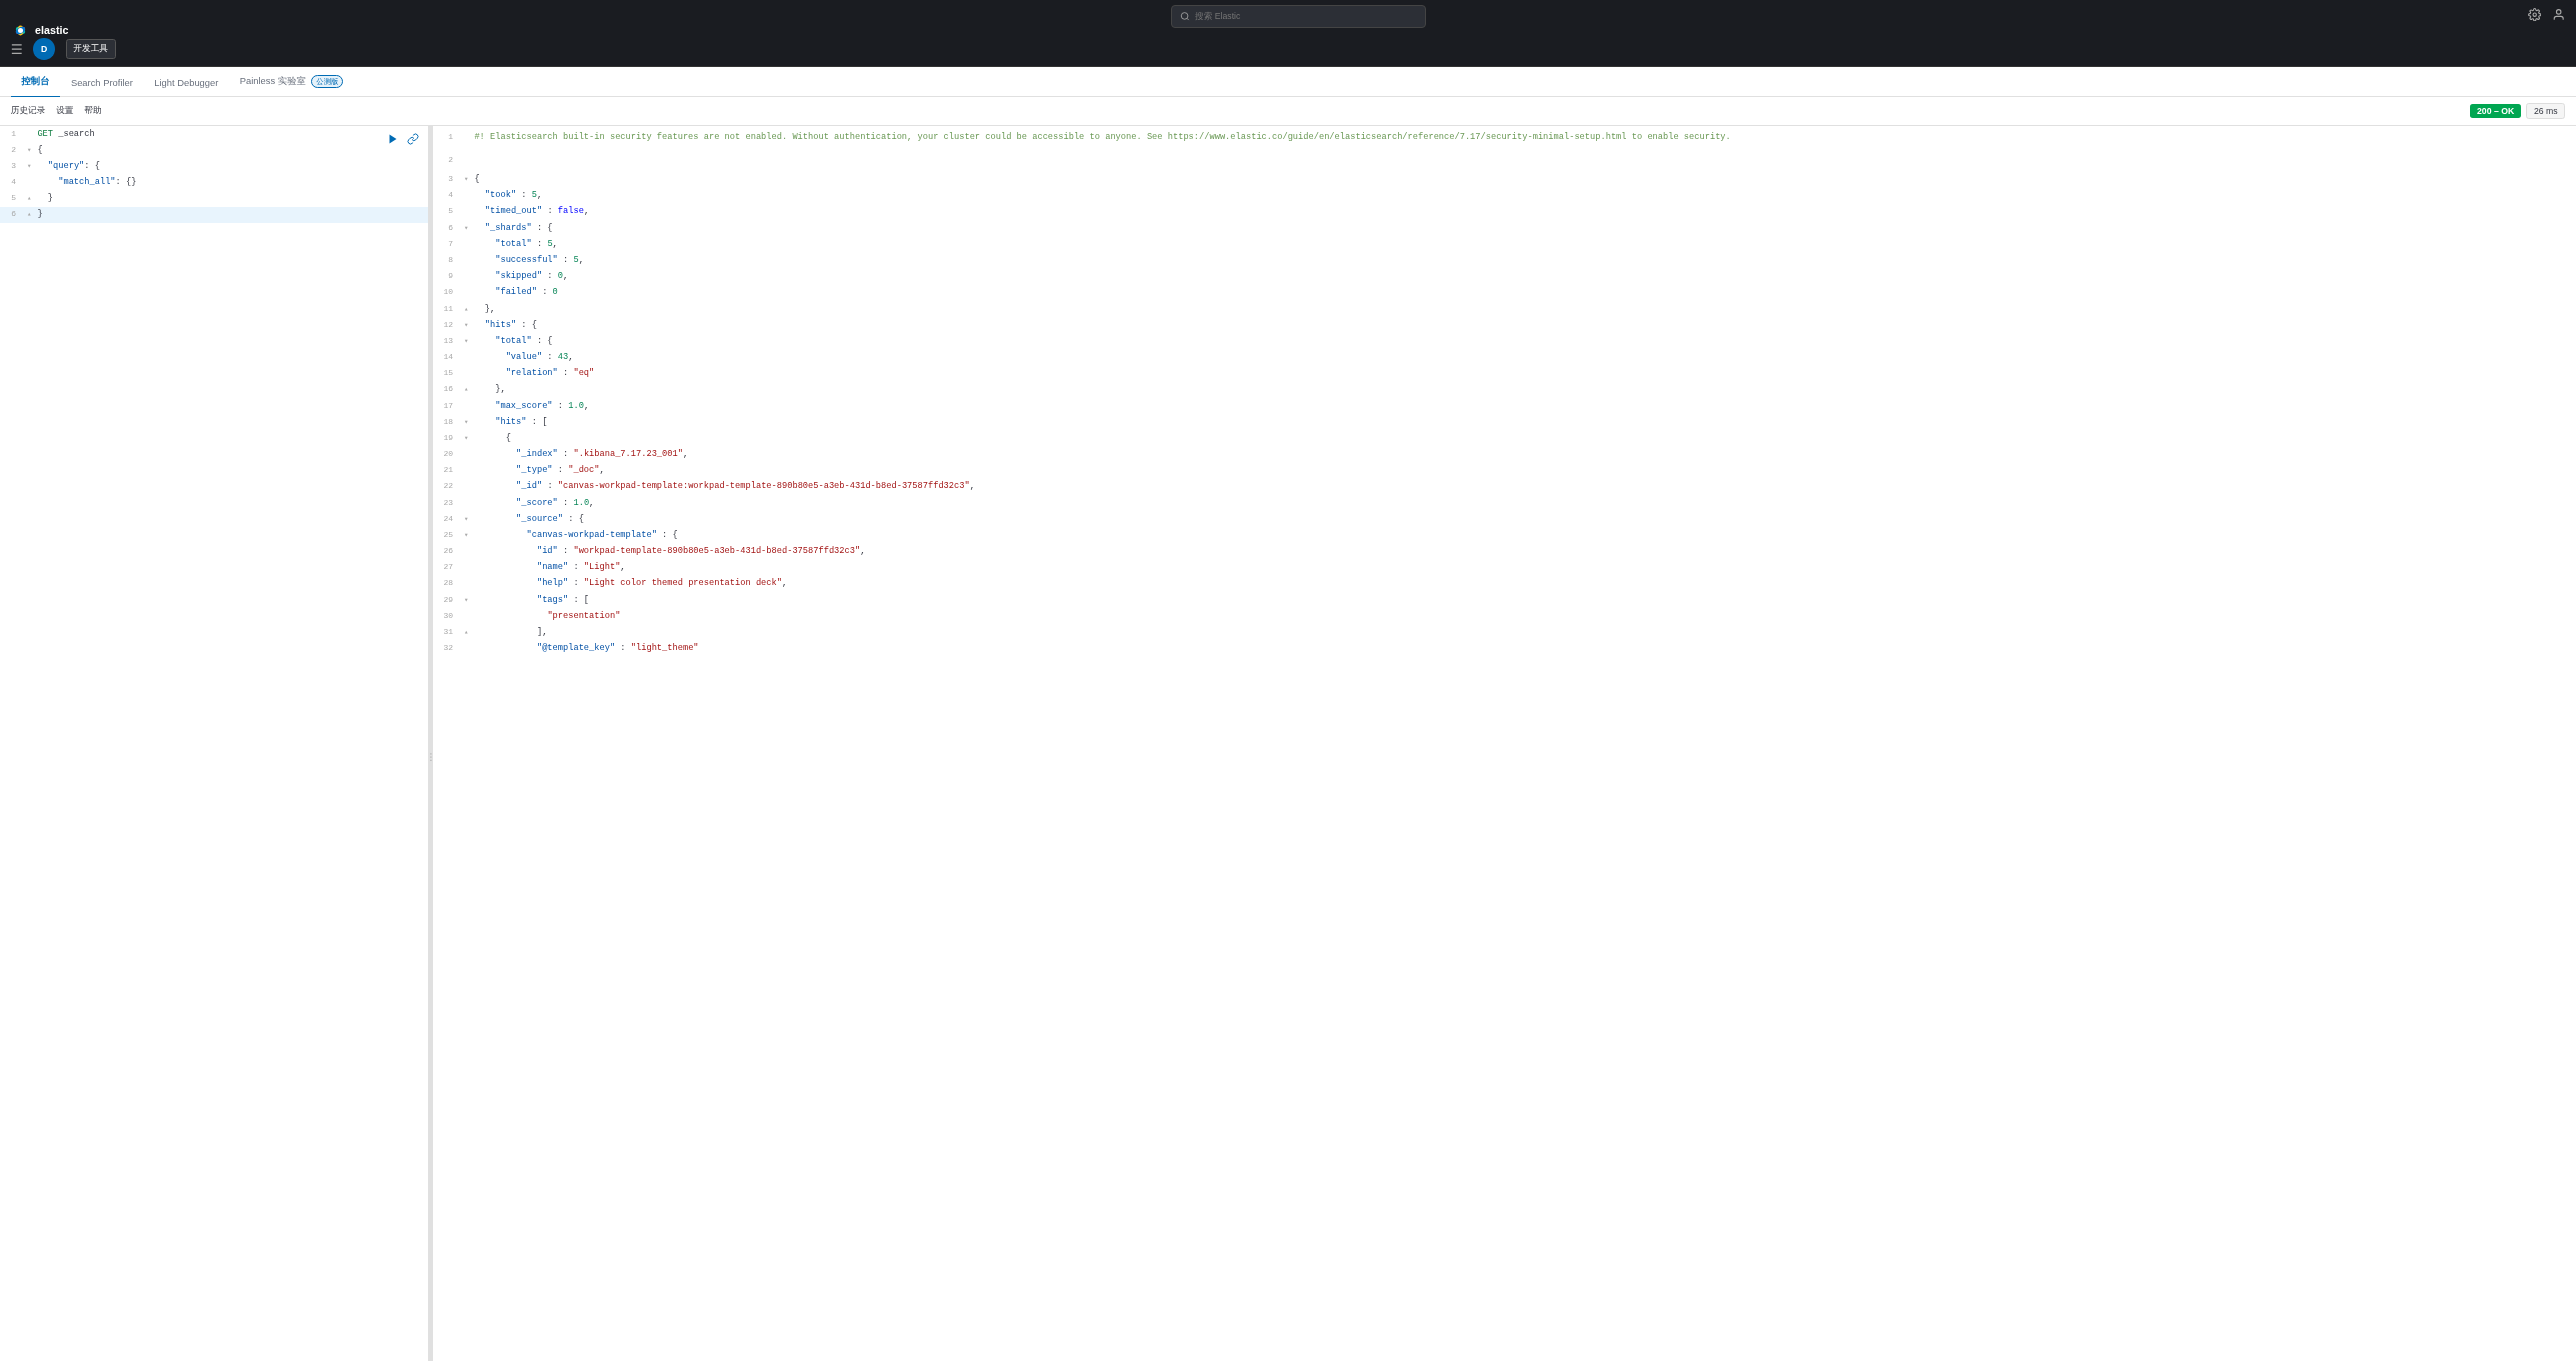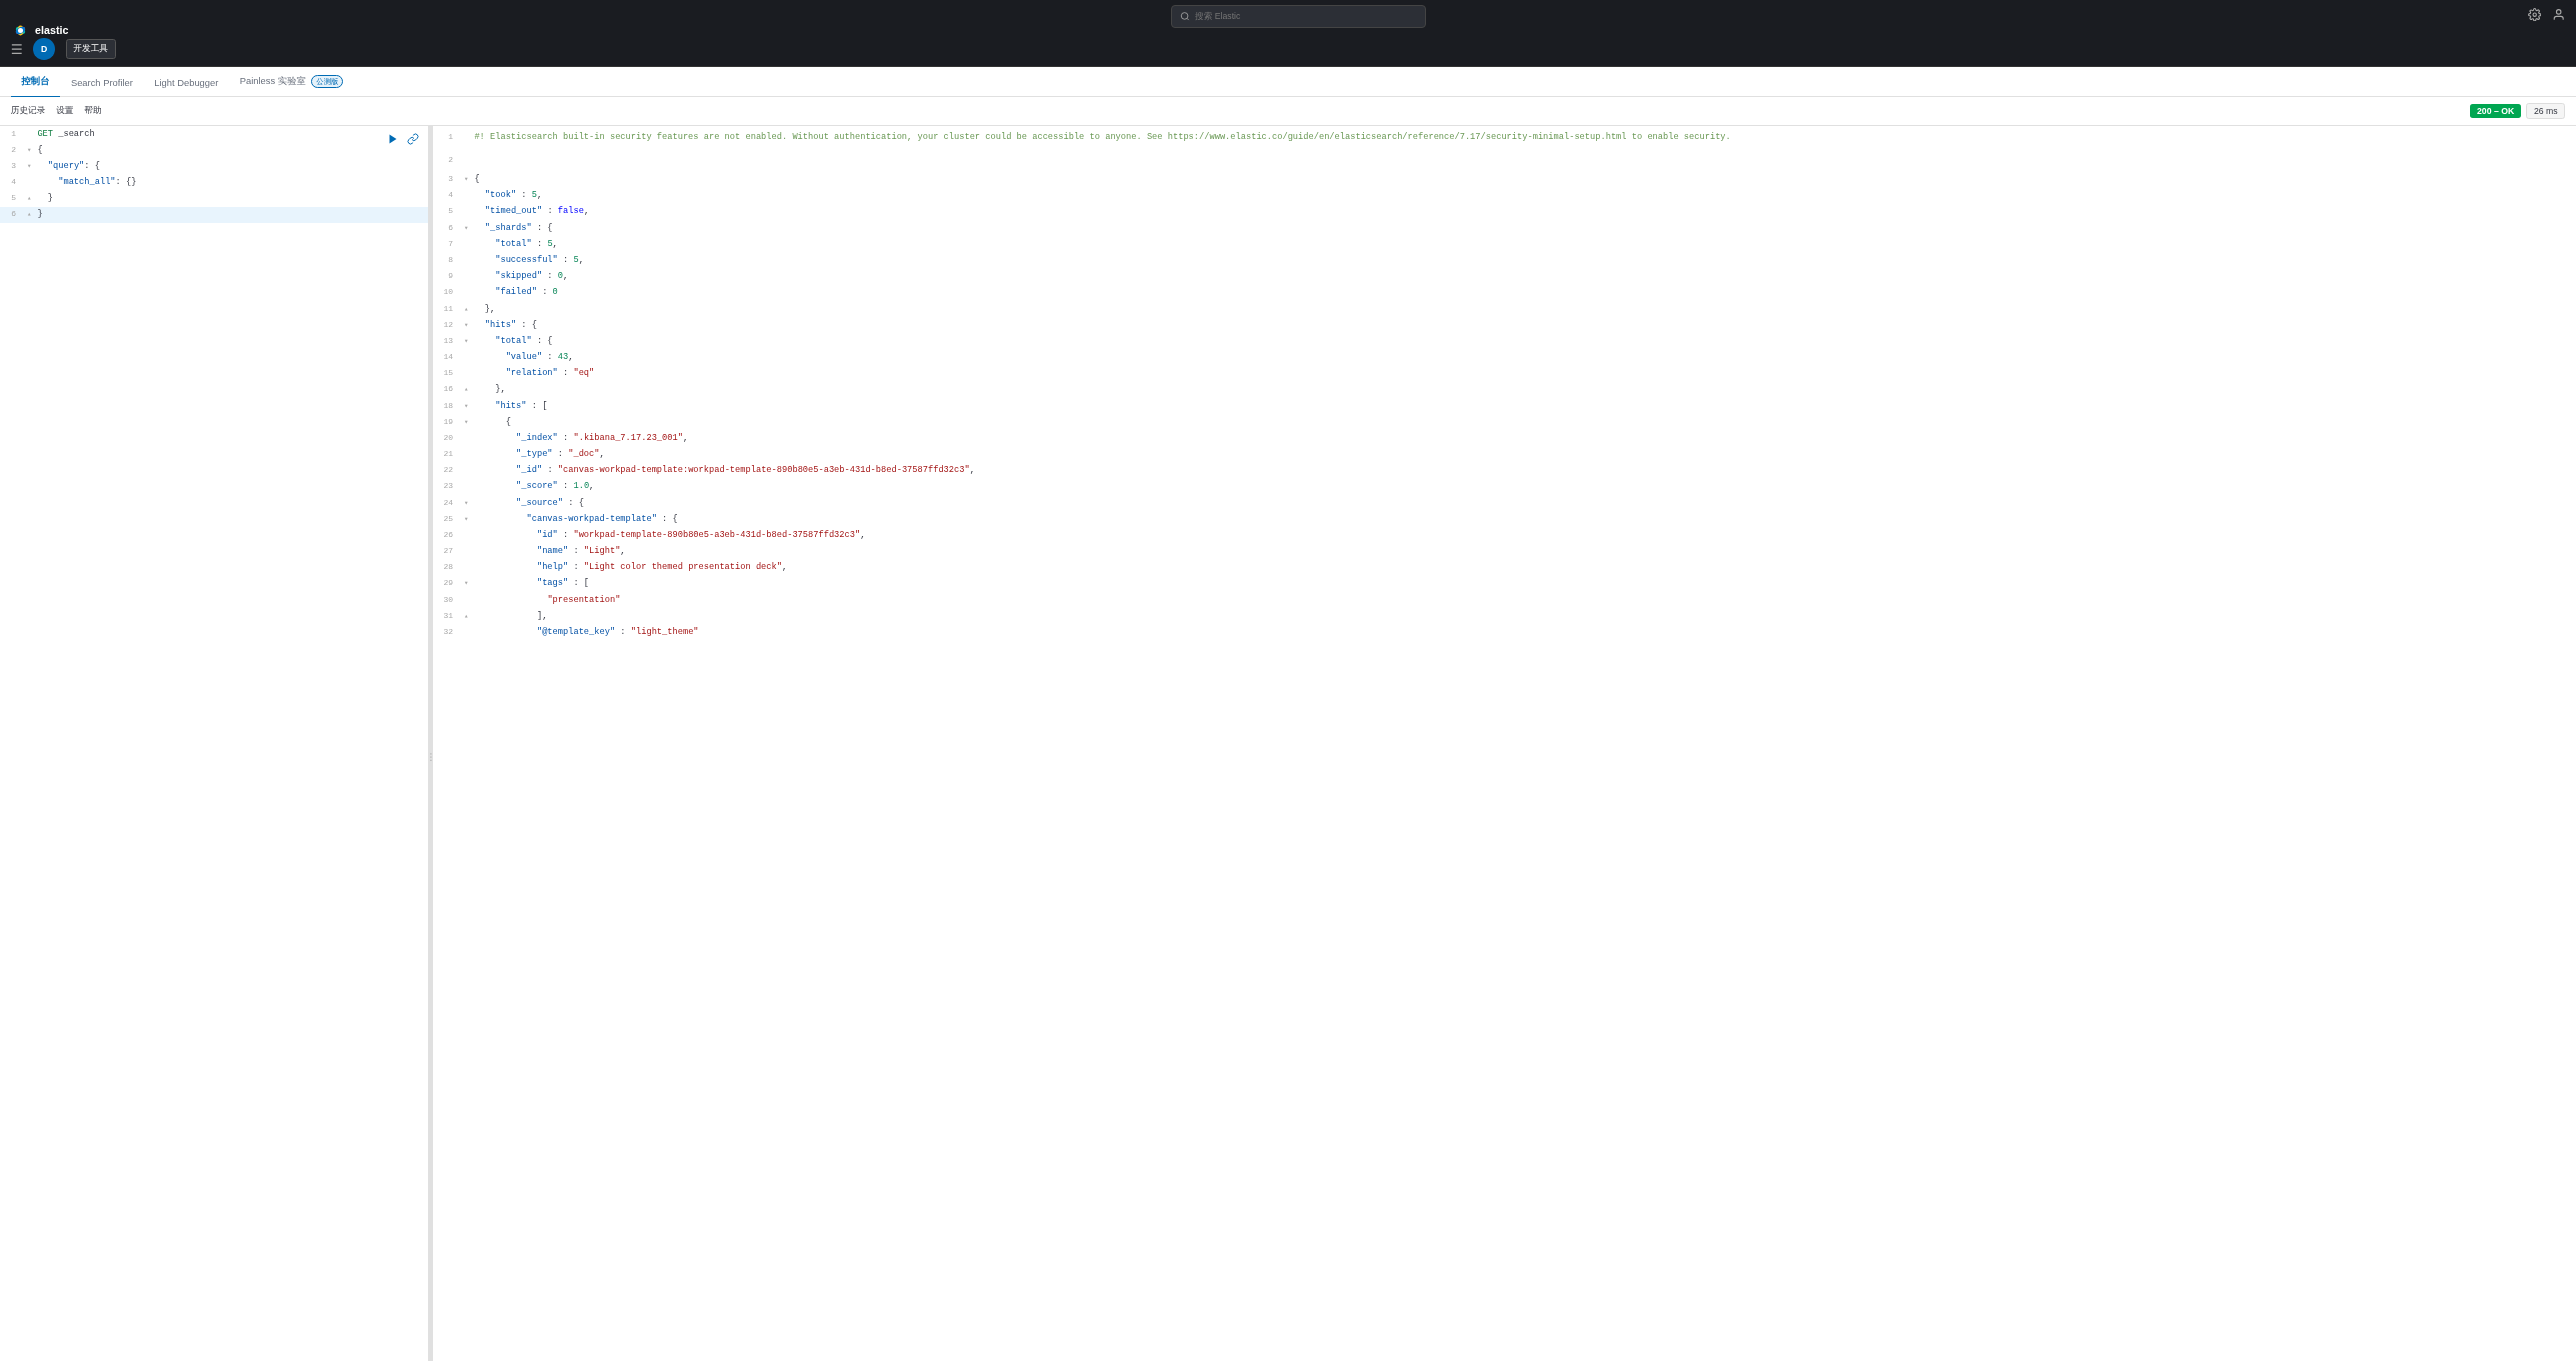--- a/index.html
+++ b/index.html
@@ -507,20 +507,25 @@
         <span class="result-line-num">15</span>
         <span class="result-fold"></span>
         <span class="result-text">      <span class="json-key">"relation"</span> : <span class="json-str">"eq"</span></span>
       </div>
       <div class="result-line">
         <span class="result-line-num">16</span>
         <span class="result-fold">▴</span>
         <span class="result-text">    },</span>
       </div>
       <div class="result-line">
+        <span class="result-line-num">17</span>
+        <span class="result-fold"></span>
+        <span class="result-text">    <span class="json-key">"max_score"</span> : <span class="json-num">1.0</span>,</span>
+      </div>
+      <div class="result-line">
         <span class="result-line-num">18</span>
         <span class="result-fold">▾</span>
         <span class="result-text">    <span class="json-key">"hits"</span> : [</span>
       </div>
       <div class="result-line">
         <span class="result-line-num">19</span>
         <span class="result-fold">▾</span>
         <span class="result-text">      {</span>
       </div>
       <div class="result-line">

